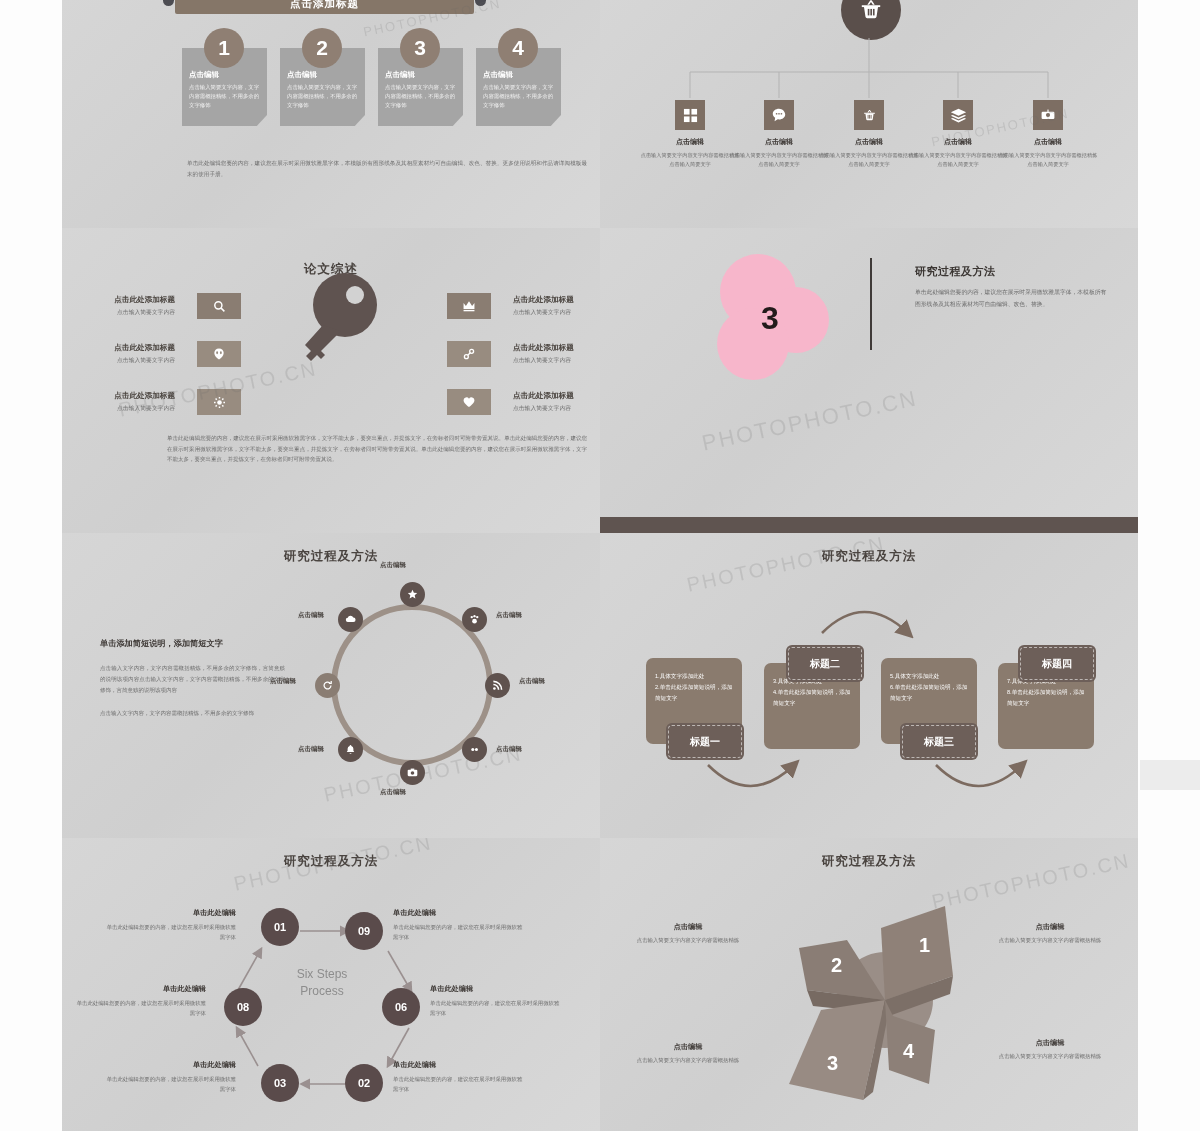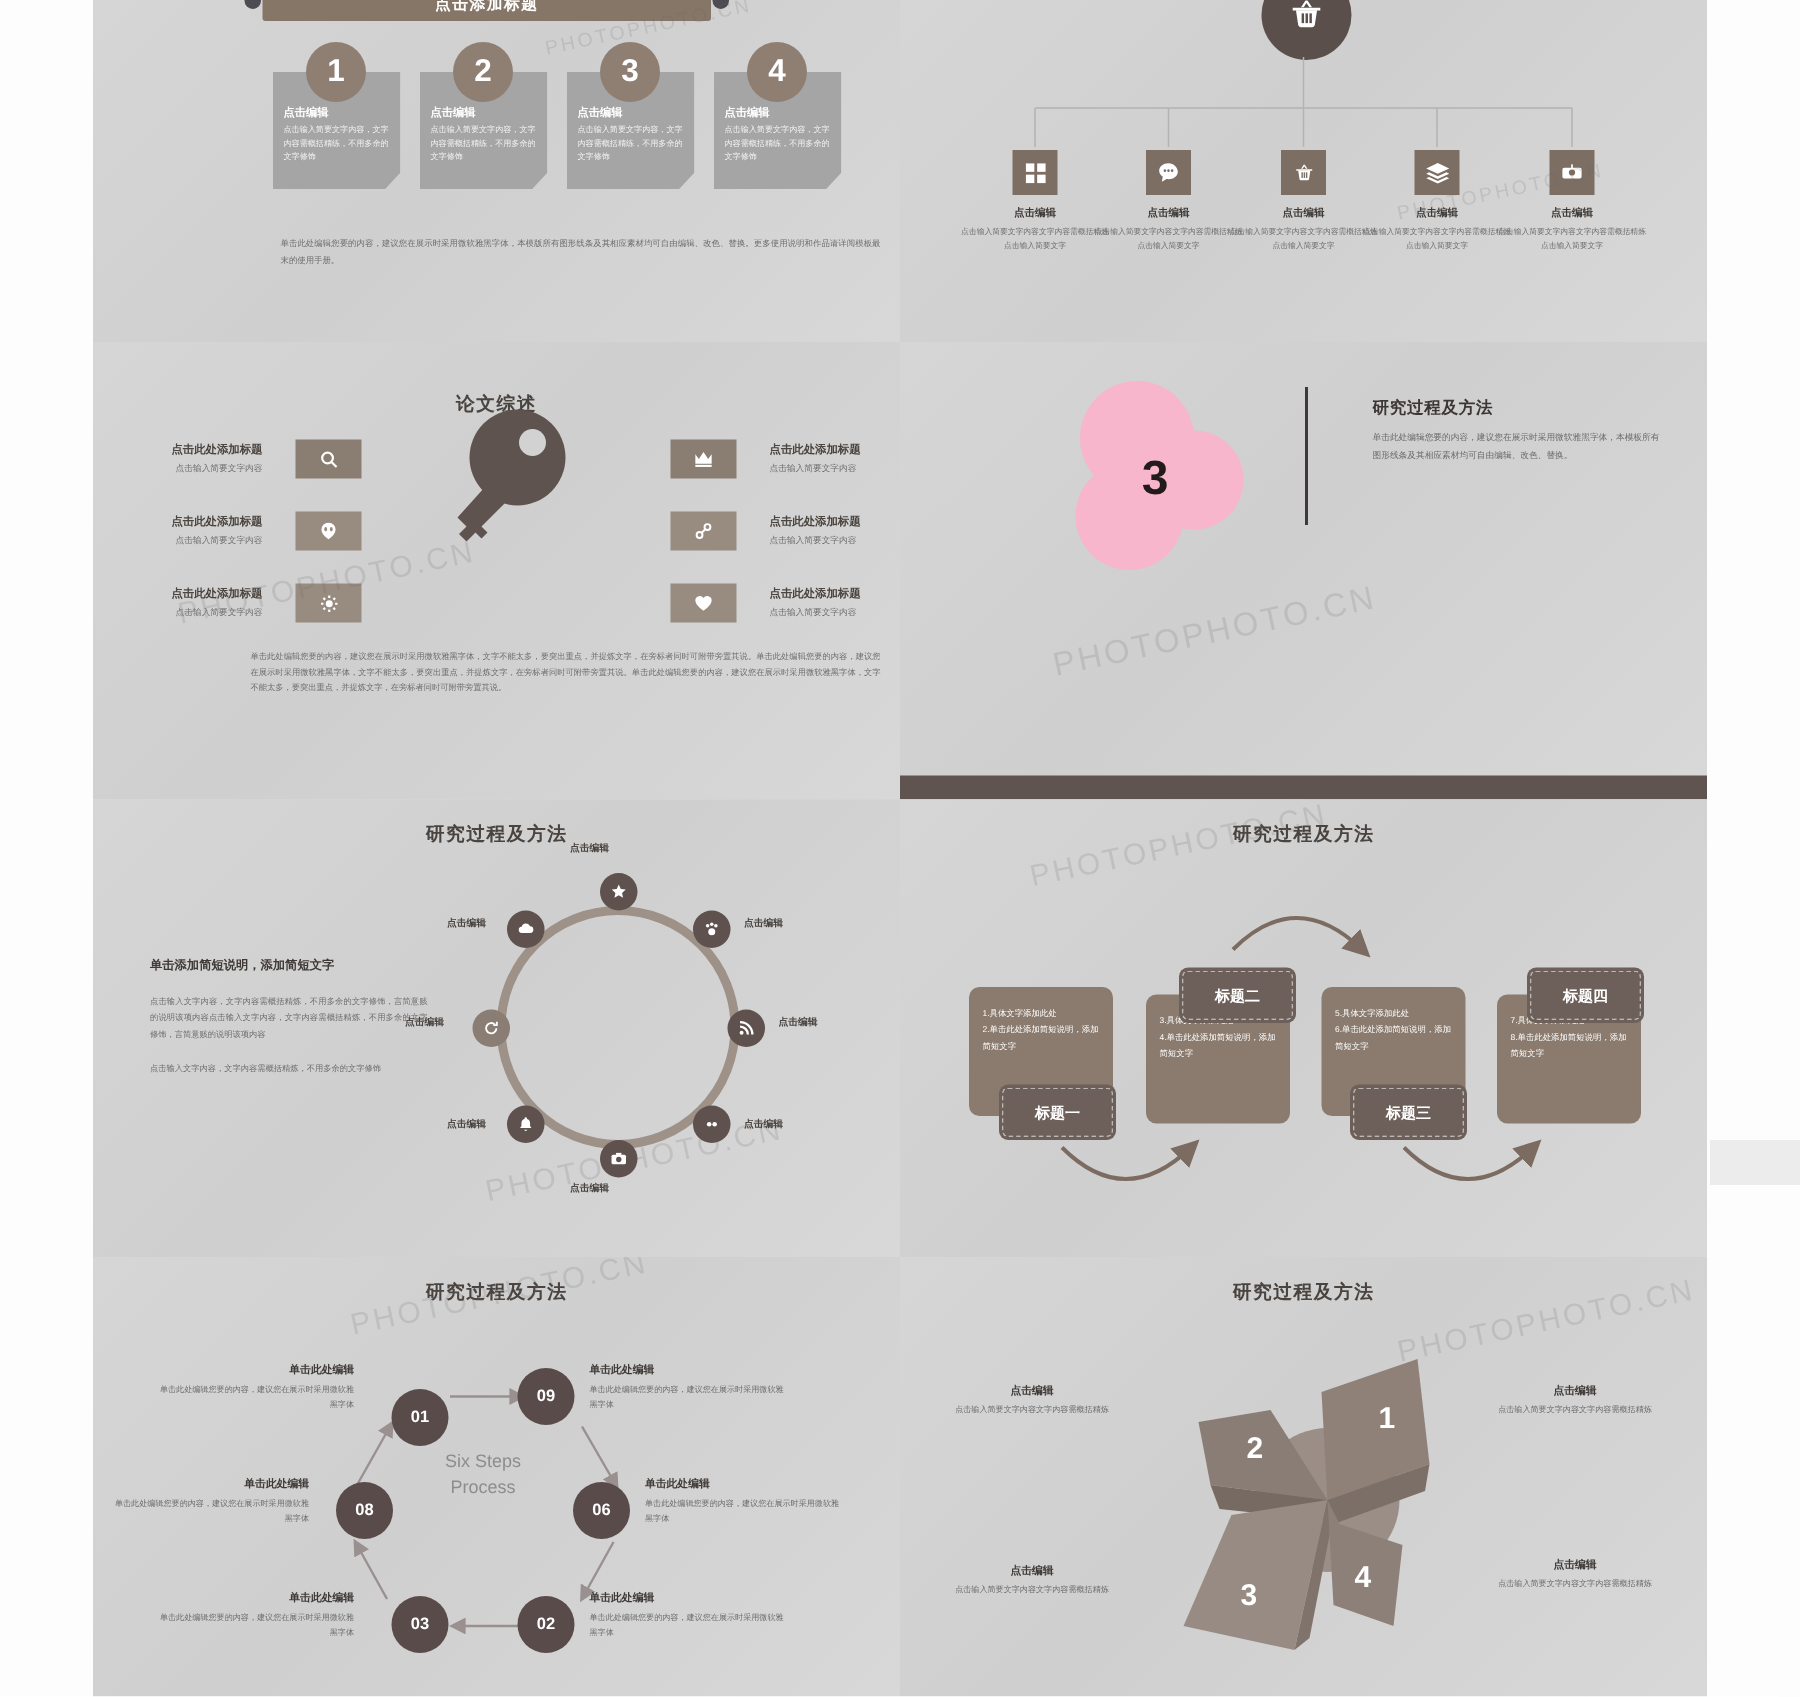--- a/index.html
+++ b/index.html
@@ -517,21 +517,21 @@
         </marker>
       </defs>
       <path d="M238 93 h46" stroke="#9a9090" stroke-width="1.6" fill="none" marker-end="url(#ah2)"></path>
       <path d="M326 113 l22 38" stroke="#9a9090" stroke-width="1.6" fill="none" marker-end="url(#ah2)"></path>
       <path d="M347 190 l-20 36" stroke="#9a9090" stroke-width="1.6" fill="none" marker-end="url(#ah2)"></path>
       <path d="M290 246 h-48" stroke="#9a9090" stroke-width="1.6" fill="none" marker-end="url(#ah2)"></path>
       <path d="M196 228 l-20 -36" stroke="#9a9090" stroke-width="1.6" fill="none" marker-end="url(#ah2)"></path>
       <path d="M176 152 l22 -39" stroke="#9a9090" stroke-width="1.6" fill="none" marker-end="url(#ah2)"></path>
     </svg>
 
-    <div class="scirc" style="left:199px;top:88px;">01</div>
+    <div class="scirc" style="left:199px;top:70px;">01</div>
     <div class="stext" style="left:44px;top:70px;text-align:right;">
       <h4>单击此处编辑</h4>
       <p>单击此处编辑您要的内容，建议您在展示时采用微软雅黑字体</p>
     </div>
 
     <div class="scirc" style="left:283px;top:74px;">09</div>
     <div class="stext" style="left:331px;top:70px;">
       <h4>单击此处编辑</h4>
       <p>单击此处编辑您要的内容，建议您在展示时采用微软雅黑字体</p>
     </div>

